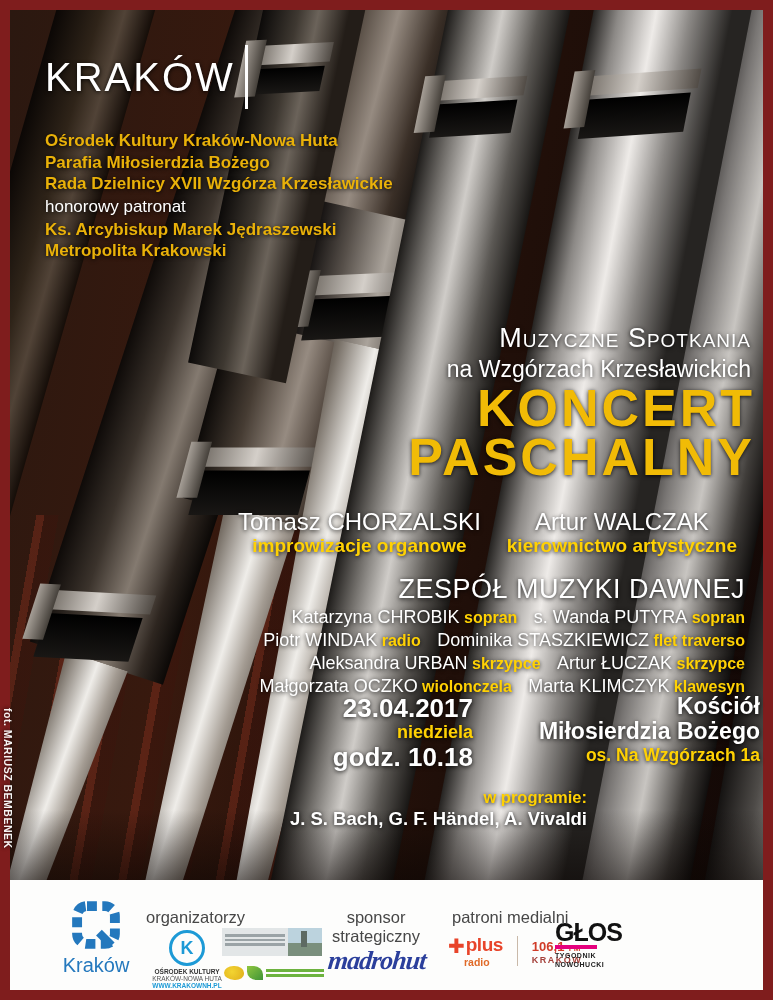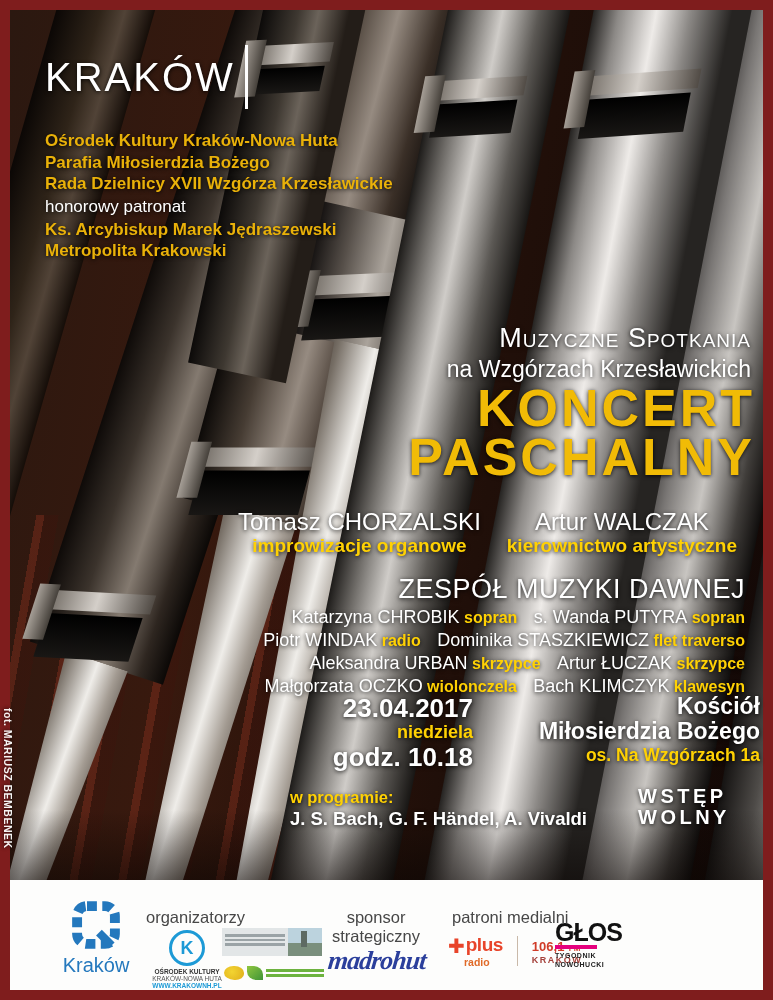--- a/index.html
+++ b/index.html
@@ -65,21 +65,21 @@
   .ens-rows .nm{font-size:18px;}
   .ens-rows .rl{font-size:16px;color:#ffd103;font-weight:bold;}
   .ens-rows .sep{display:inline-block;width:12px;}
   .when{top:694px;right:300px;text-align:right;}
   .when .d{font-size:26px;font-weight:bold;line-height:28px;}
   .when .day{font-size:18px;font-weight:bold;line-height:21px;color:#ffd103;}
   .when .t{font-size:26px;font-weight:bold;line-height:29px;}
   .venue{top:694px;right:13px;text-align:right;}
   .venue .v1,.venue .v2{font-size:23px;font-weight:bold;line-height:25px;}
   .venue .v3{font-size:17.5px;font-weight:bold;color:#ffd103;line-height:22px;}
-  .program{top:788px;right:186px;text-align:left;}
+  .program{top:788px;right:186px;text-align:right;}
   .program .lbl{font-size:16.5px;font-weight:bold;color:#ffd103;line-height:19px;}
   .program .cmp{font-size:18.5px;font-weight:bold;line-height:23px;}
   .admission{top:786px;left:638px;font-size:20px;font-weight:bold;letter-spacing:3.5px;line-height:21px;}
   .credit{left:2px;top:708px;writing-mode:vertical-rl;font-size:10.5px;font-weight:bold;letter-spacing:.5px;opacity:.95;}
   
   .footer{position:absolute;left:10px;top:880px;width:753px;height:110px;background:#fdfdfc;z-index:20;
           color:#474747;}
   .footer .f{position:absolute;}
   .f-label{font-size:16.5px;line-height:19px;color:#474747;text-align:center;}
   .citylogo{left:48px;top:18px;width:76px;text-align:center;}
@@ -225,21 +225,21 @@
       </div>
       <div>
         <span class="nm">Aleksandra URBAN</span>
         <span class="rl">skrzypce</span><span class="sep"></span>
         <span class="nm">Artur ŁUCZAK</span>
         <span class="rl">skrzypce</span>
       </div>
       <div>
         <span class="nm">Małgorzata OCZKO</span>
         <span class="rl">wiolonczela</span><span class="sep"></span>
-        <span class="nm">Bach KLIMCZYK</span>
+        <span class="nm">Marta KLIMCZYK</span>
         <span class="rl">klawesyn</span>
       </div>
     </div>
 
     <div class="blk when">
       <div class="d">23.04.2017</div>
       <div class="day">niedziela</div>
       <div class="t">godz. 10.18</div>
     </div>
 
@@ -247,24 +247,20 @@
       <div class="v1">Kościół</div>
       <div class="v2">Miłosierdzia Bożego</div>
       <div class="v3">os. Na Wzgórzach 1a</div>
     </div>
 
     <div class="blk program">
       <div class="lbl">w programie:</div>
       <div class="cmp">J. S. Bach, G. F. Händel, A. Vivaldi</div>
     </div>
 
-    <div class="blk admission">
-      <div>WSTĘP</div>
-      <div>WOLNY</div>
-    </div>
 
     <div class="blk credit">fot. MARIUSZ BEMBENEK</div>
   </div>
 
   <div class="footer">
 
     <div class="f citylogo">
       <svg width="54" height="54" viewBox="0 0 60 60">
         <rect x="9" y="9" width="42" height="42" rx="11" fill="none" stroke="#2478bd" stroke-width="11" stroke-dasharray="11 6"></rect>
         <rect x="36" y="36" width="9" height="20" transform="rotate(-45 40 46)" fill="#2478bd"></rect>

